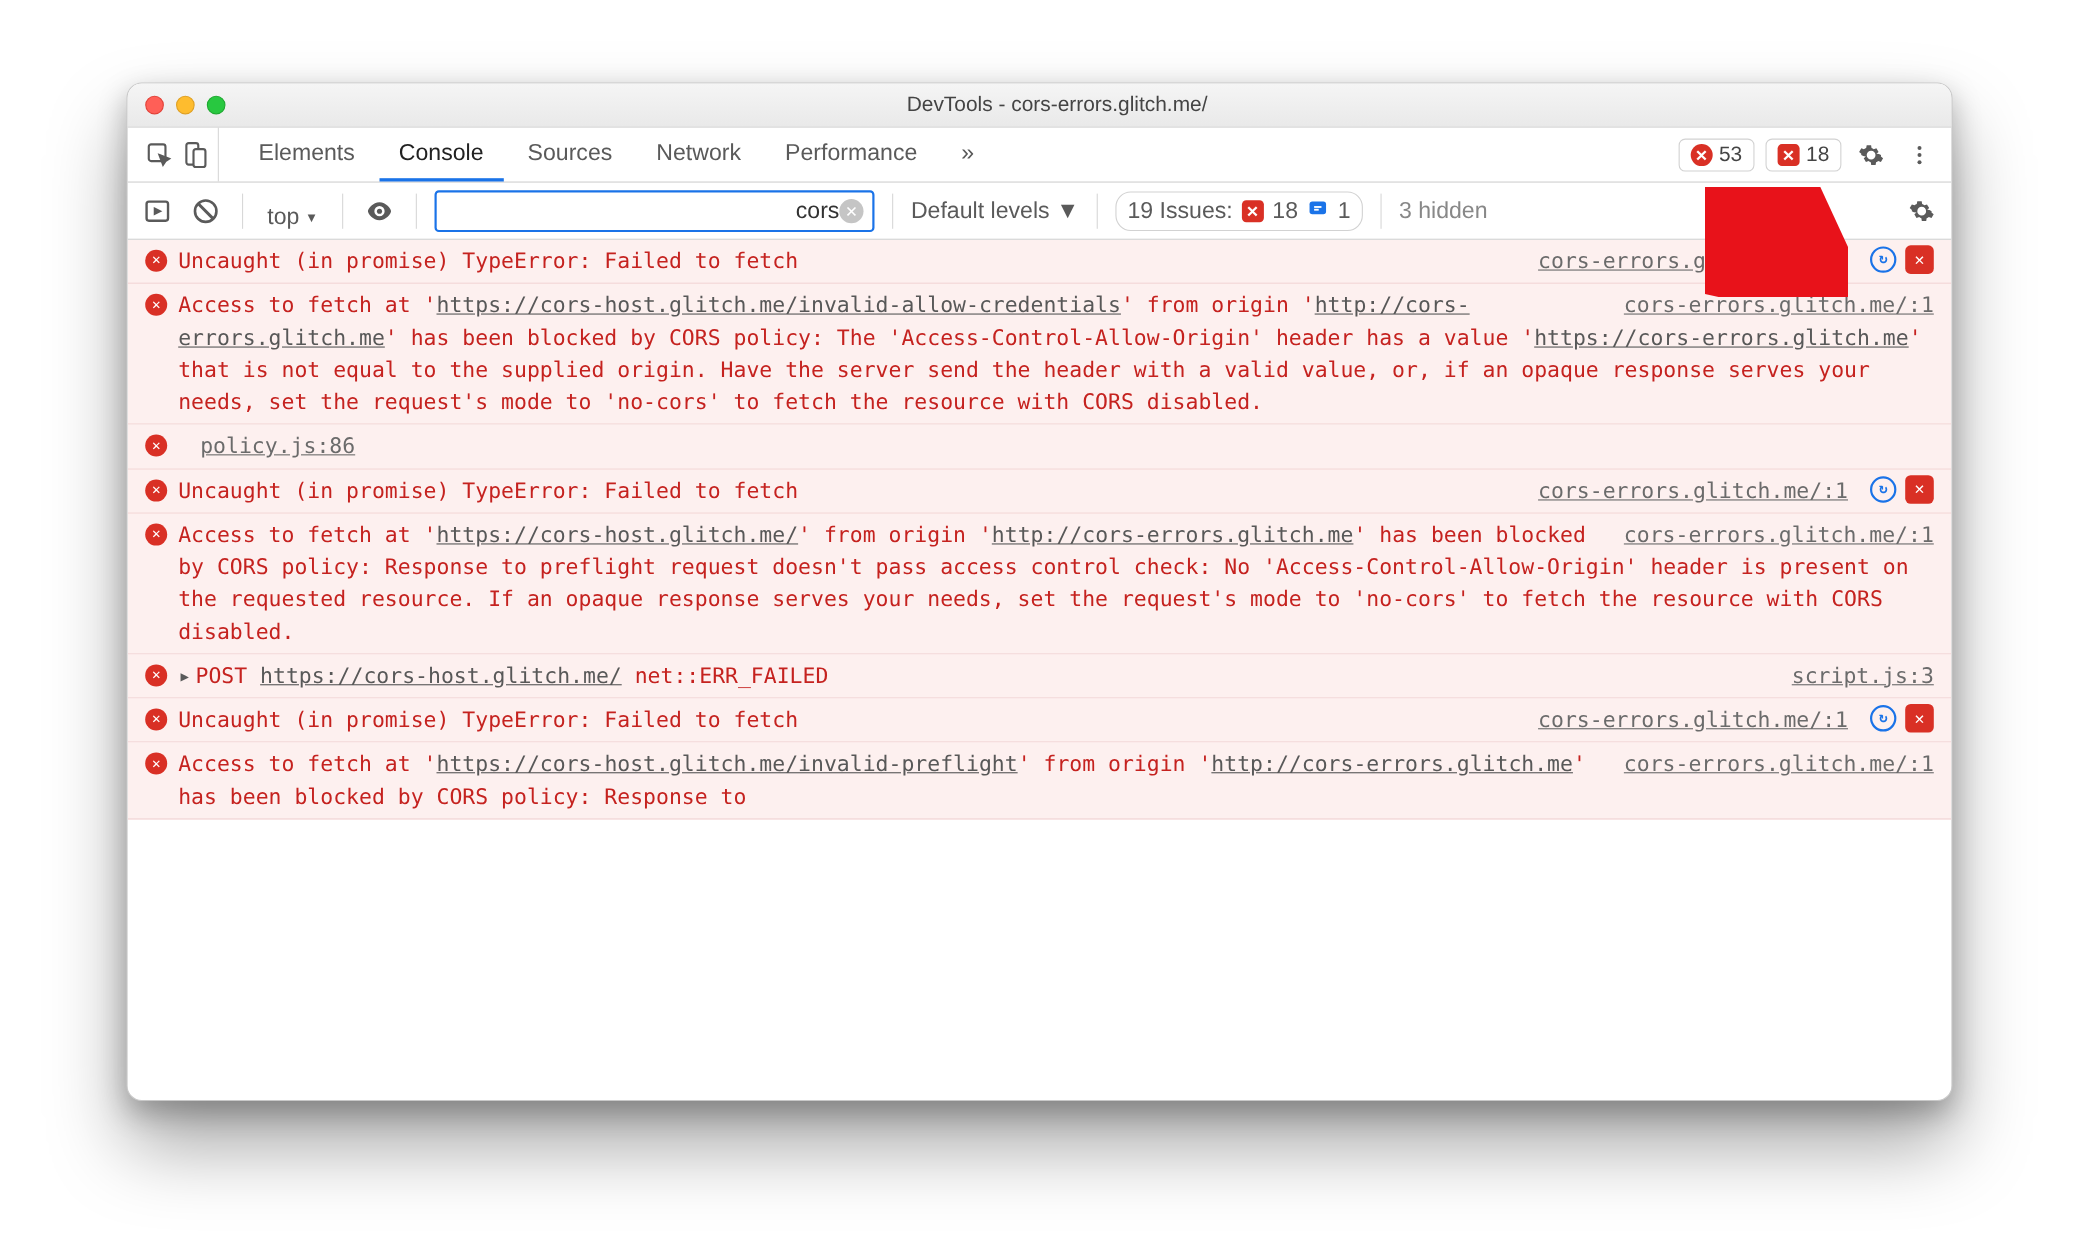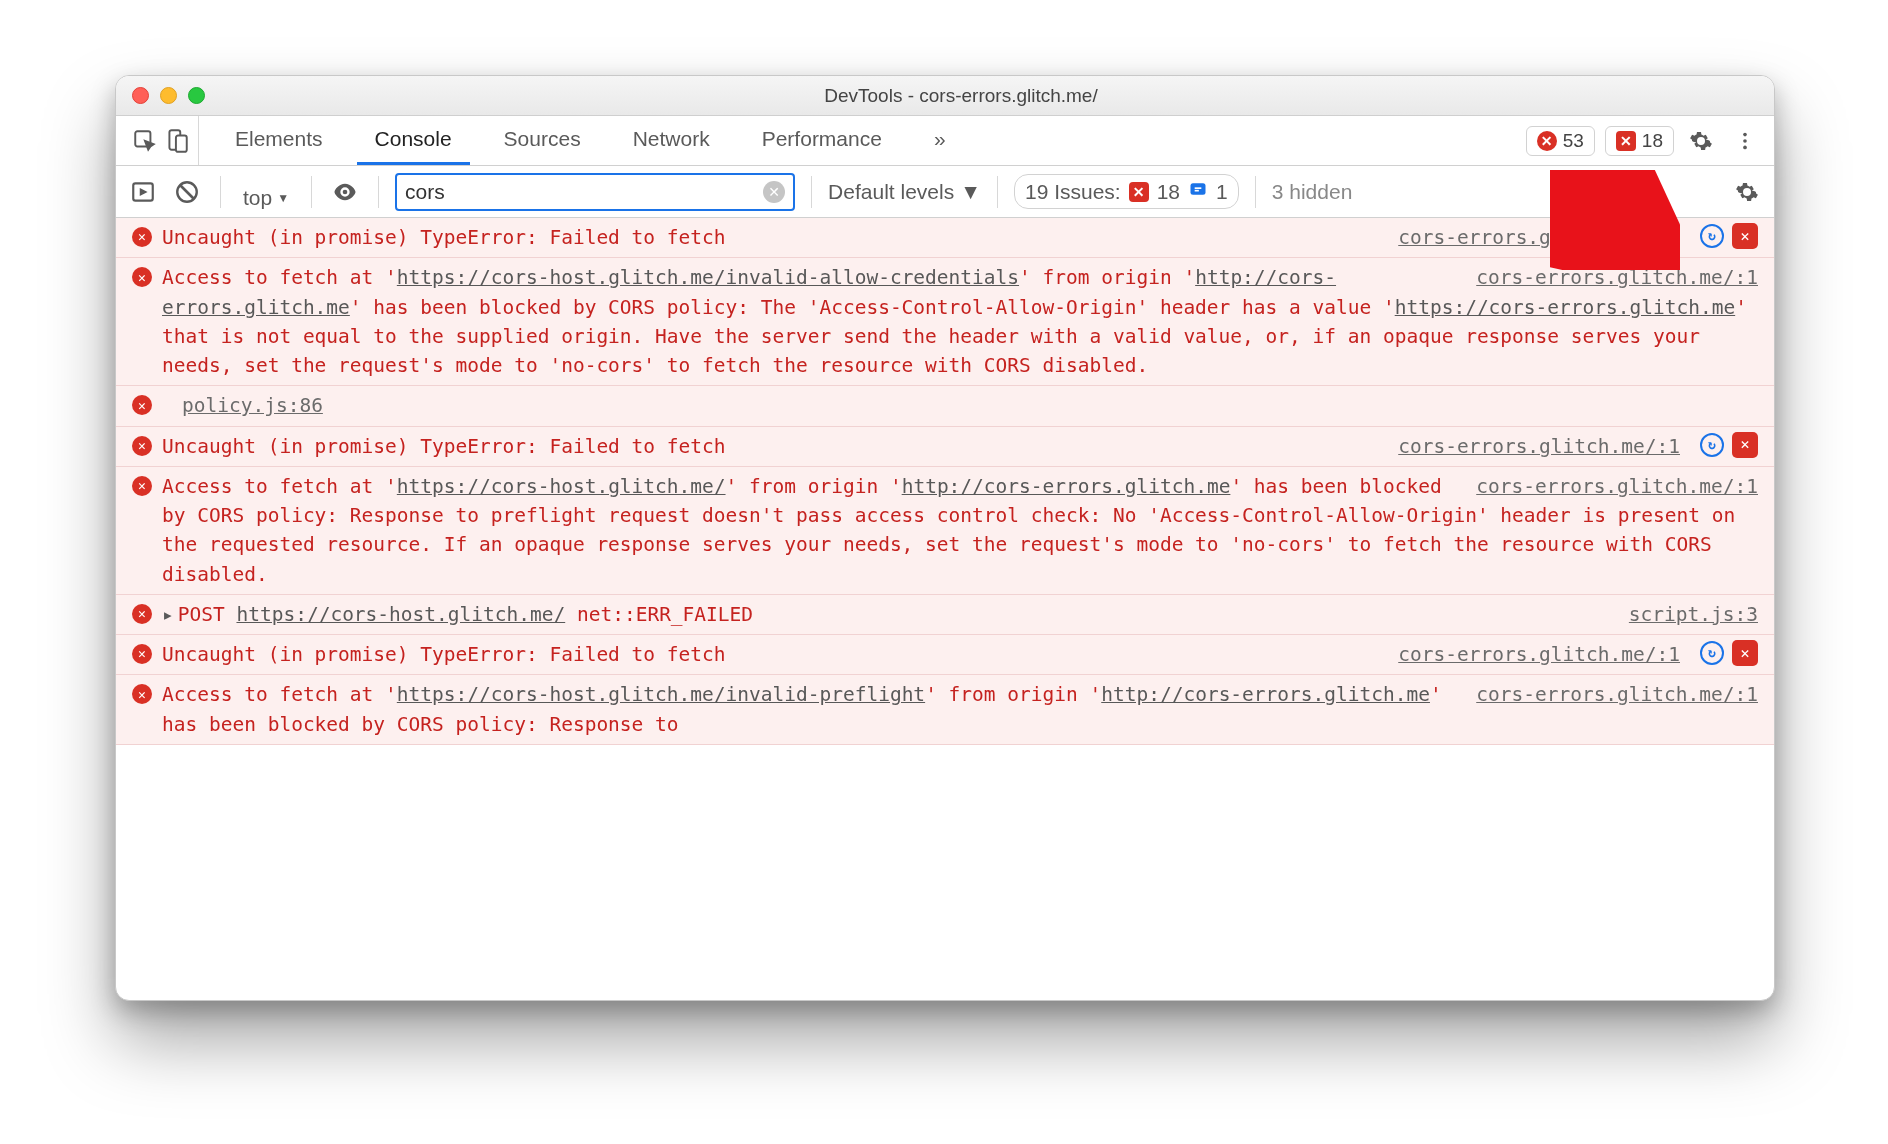--- a/index.html
+++ b/index.html
@@ -44,21 +44,21 @@
   .tabs-bar {
     height: 50px;
     border-bottom: 1px solid #d0d0d0;
     display:flex; align-items:center;
     padding: 0 8px;
     font-size: 21px;
     color: #5a5a5a;
   }
   .tabs-bar .left-icons { display:flex; gap:6px; padding:0 8px; border-right:1px solid #d8d8d8; height:100%; align-items:center;}
   .icon { display:inline-flex; align-items:center; justify-content:center; }
-  .tabs { display:flex; gap:16px; height:100%; margin-left:18px;}
+  .tabs { display:flex; gap:4px; height:100%; margin-left:18px;}
   .tab { padding: 0 18px; display:flex; align-items:center; color:#5a5a5a; cursor:pointer; border-bottom:3px solid transparent;}
   .tab.active { color:#222; border-bottom:3px solid #1a73e8;}
   .tabs-right { margin-left:auto; display:flex; align-items:center; gap:10px; padding-right:4px;}
   .badge {
     display:inline-flex; align-items:center; gap:6px;
     border:1px solid #d2d2d2; border-radius:6px;
     padding: 3px 10px; font-size:19px; color:#444; background:#fff;
   }
   .badge-icon { width:20px; height:20px; border-radius:4px; display:inline-flex; align-items:center; justify-content:center; font-size:14px; color:#fff; font-weight:bold;}
   .badge-icon.red-circle{background:#d93025;border-radius:50%;}
@@ -76,21 +76,21 @@
   .tb-btn { width:34px; height:34px; display:flex; align-items:center; justify-content:center; }
   .divider { width:1px; height:32px; background:#d8d8d8; margin:0 6px;}
   .context-select { display:flex; align-items:center; gap:5px; padding:0 6px;margin-top:13px;}
   .context-select .tri { font-size:12px;}
   .filter-input {
     width: 400px; height: 38px;
     border: 2px solid #1a73e8; border-radius:4px;
     display:flex; align-items:center; padding:0 8px;
     background:#fff;
   }
-  .filter-input input { border:none; outline:none; font-size:21px; flex:1; color:#333; background:transparent;}
+  .filter-input input { border:none; outline:none; font-size:21px; flex:1; color:#333; background:transparent;text-align:right;}
   .filter-input .clear { width:22px;height:22px;border-radius:50%;background:#c5c5c5;color:#fff;display:flex;align-items:center;justify-content:center;font-size:14px;}
   .levels { display:flex; align-items:center; gap:6px;}
   .issues-badge {
     display:flex; align-items:center; gap:8px;
     border:1px solid #d2d2d2; border-radius:14px;
     padding:4px 10px;
   }
   .hidden-text { color:#888; display:flex; align-items:flex-end; gap:4px;}
   
   .console-body { flex:1; overflow:hidden; font-family: Menlo,Consolas,monospace; font-size:19.5px; line-height:1.5;}

